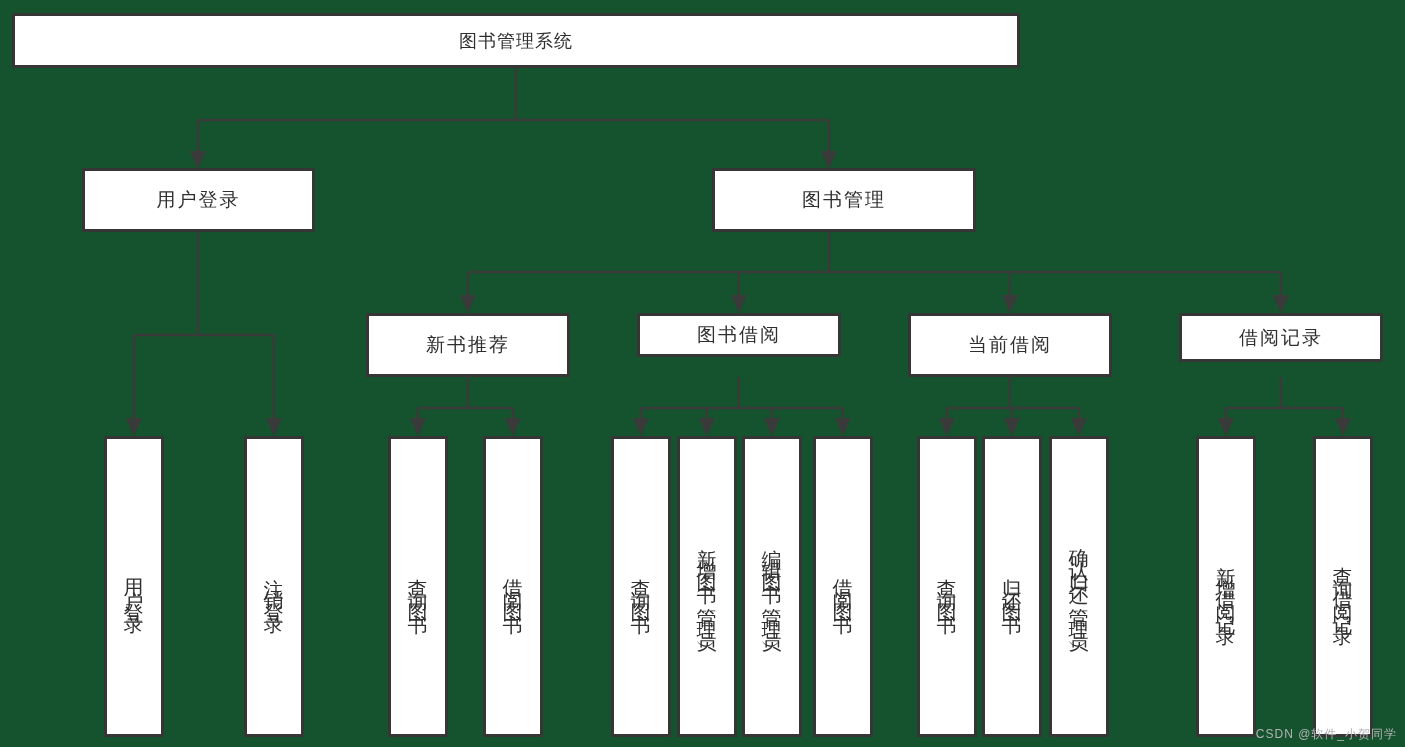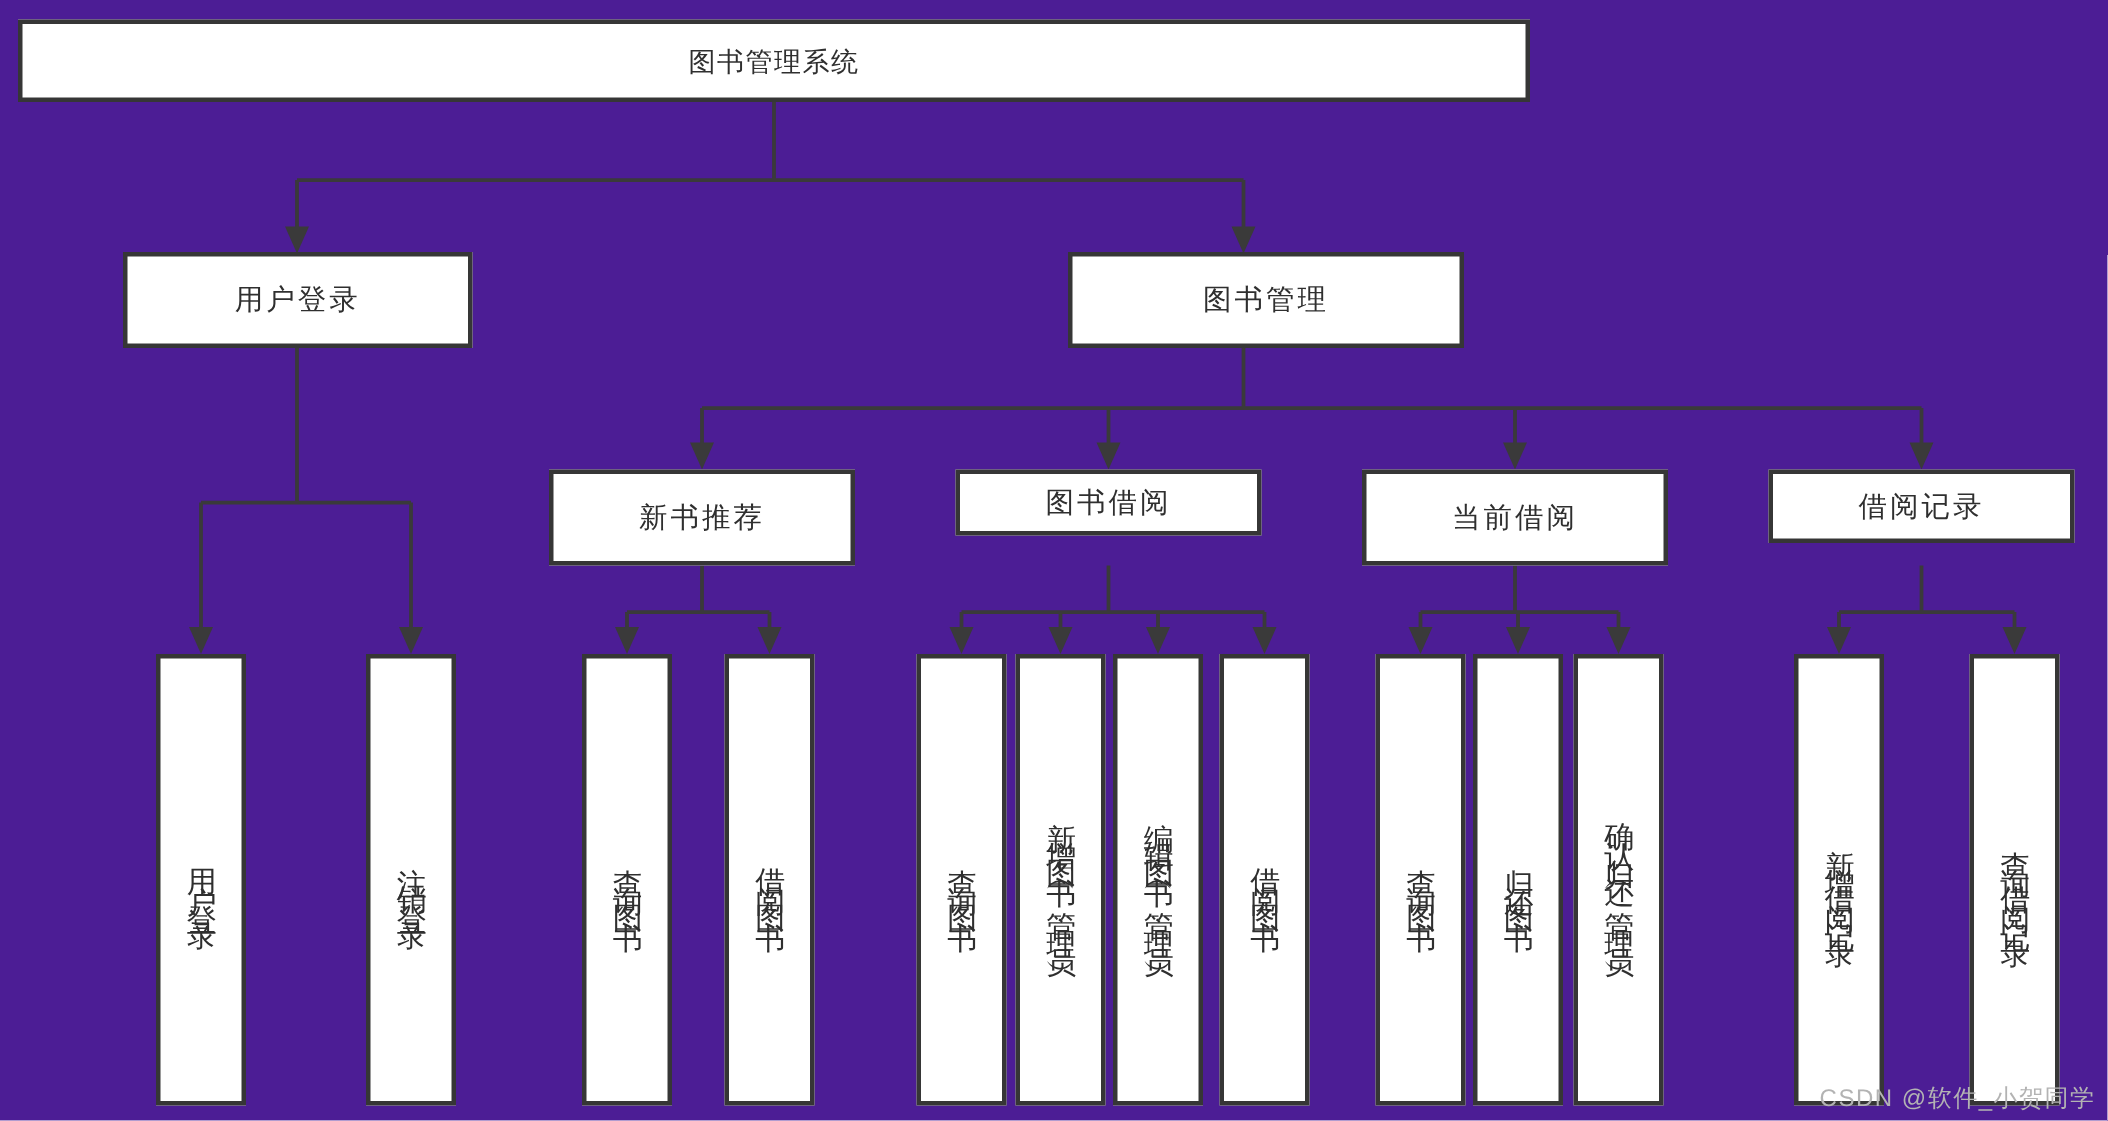--- a/index.html
+++ b/index.html
@@ -1,20 +1,20 @@
 <!DOCTYPE html>
 <html><head>
 <meta charset="utf-8">
 <style>
   html, body { margin: 0; padding: 0; background: #ffffff; }
   .canvas {
     position: relative;
     width: 1405px;
     height: 747px;
-    background: #4c1d95;
+    background: #14532d;
     font-family: "Liberation Sans", "DejaVu Sans", sans-serif;
     color: #2f2f2f;
     overflow: hidden;
   }
   .wires { position: absolute; left: 0; top: 0; width: 1405px; height: 747px; }
   .node {
     position: absolute;
     box-sizing: border-box;
     background: #ffffff;
     border: 3px solid #363636;
@@ -56,21 +56,21 @@
   #l-bb4 { left: 813px; }
   #l-cb1 { left: 917px; }
   #l-cb2 { left: 982px; }
   #l-cb3 { left: 1049px; }
   #l-br1 { left: 1196px; }
   #l-br2 { left: 1313px; }
   .watermark {
     position: absolute;
     right: 8px;
     bottom: 4px;
-    font-size: 16px;
+    font-size: 12px;
     color: #b3b3b3;
     letter-spacing: 1px;
   }
 </style>
 </head>
 <body>
 
 <div class="canvas">
 
   <svg class="wires" width="1405" height="747" viewBox="0 0 1405 747" fill="none" stroke="#3a3a3a" stroke-width="2.5">

